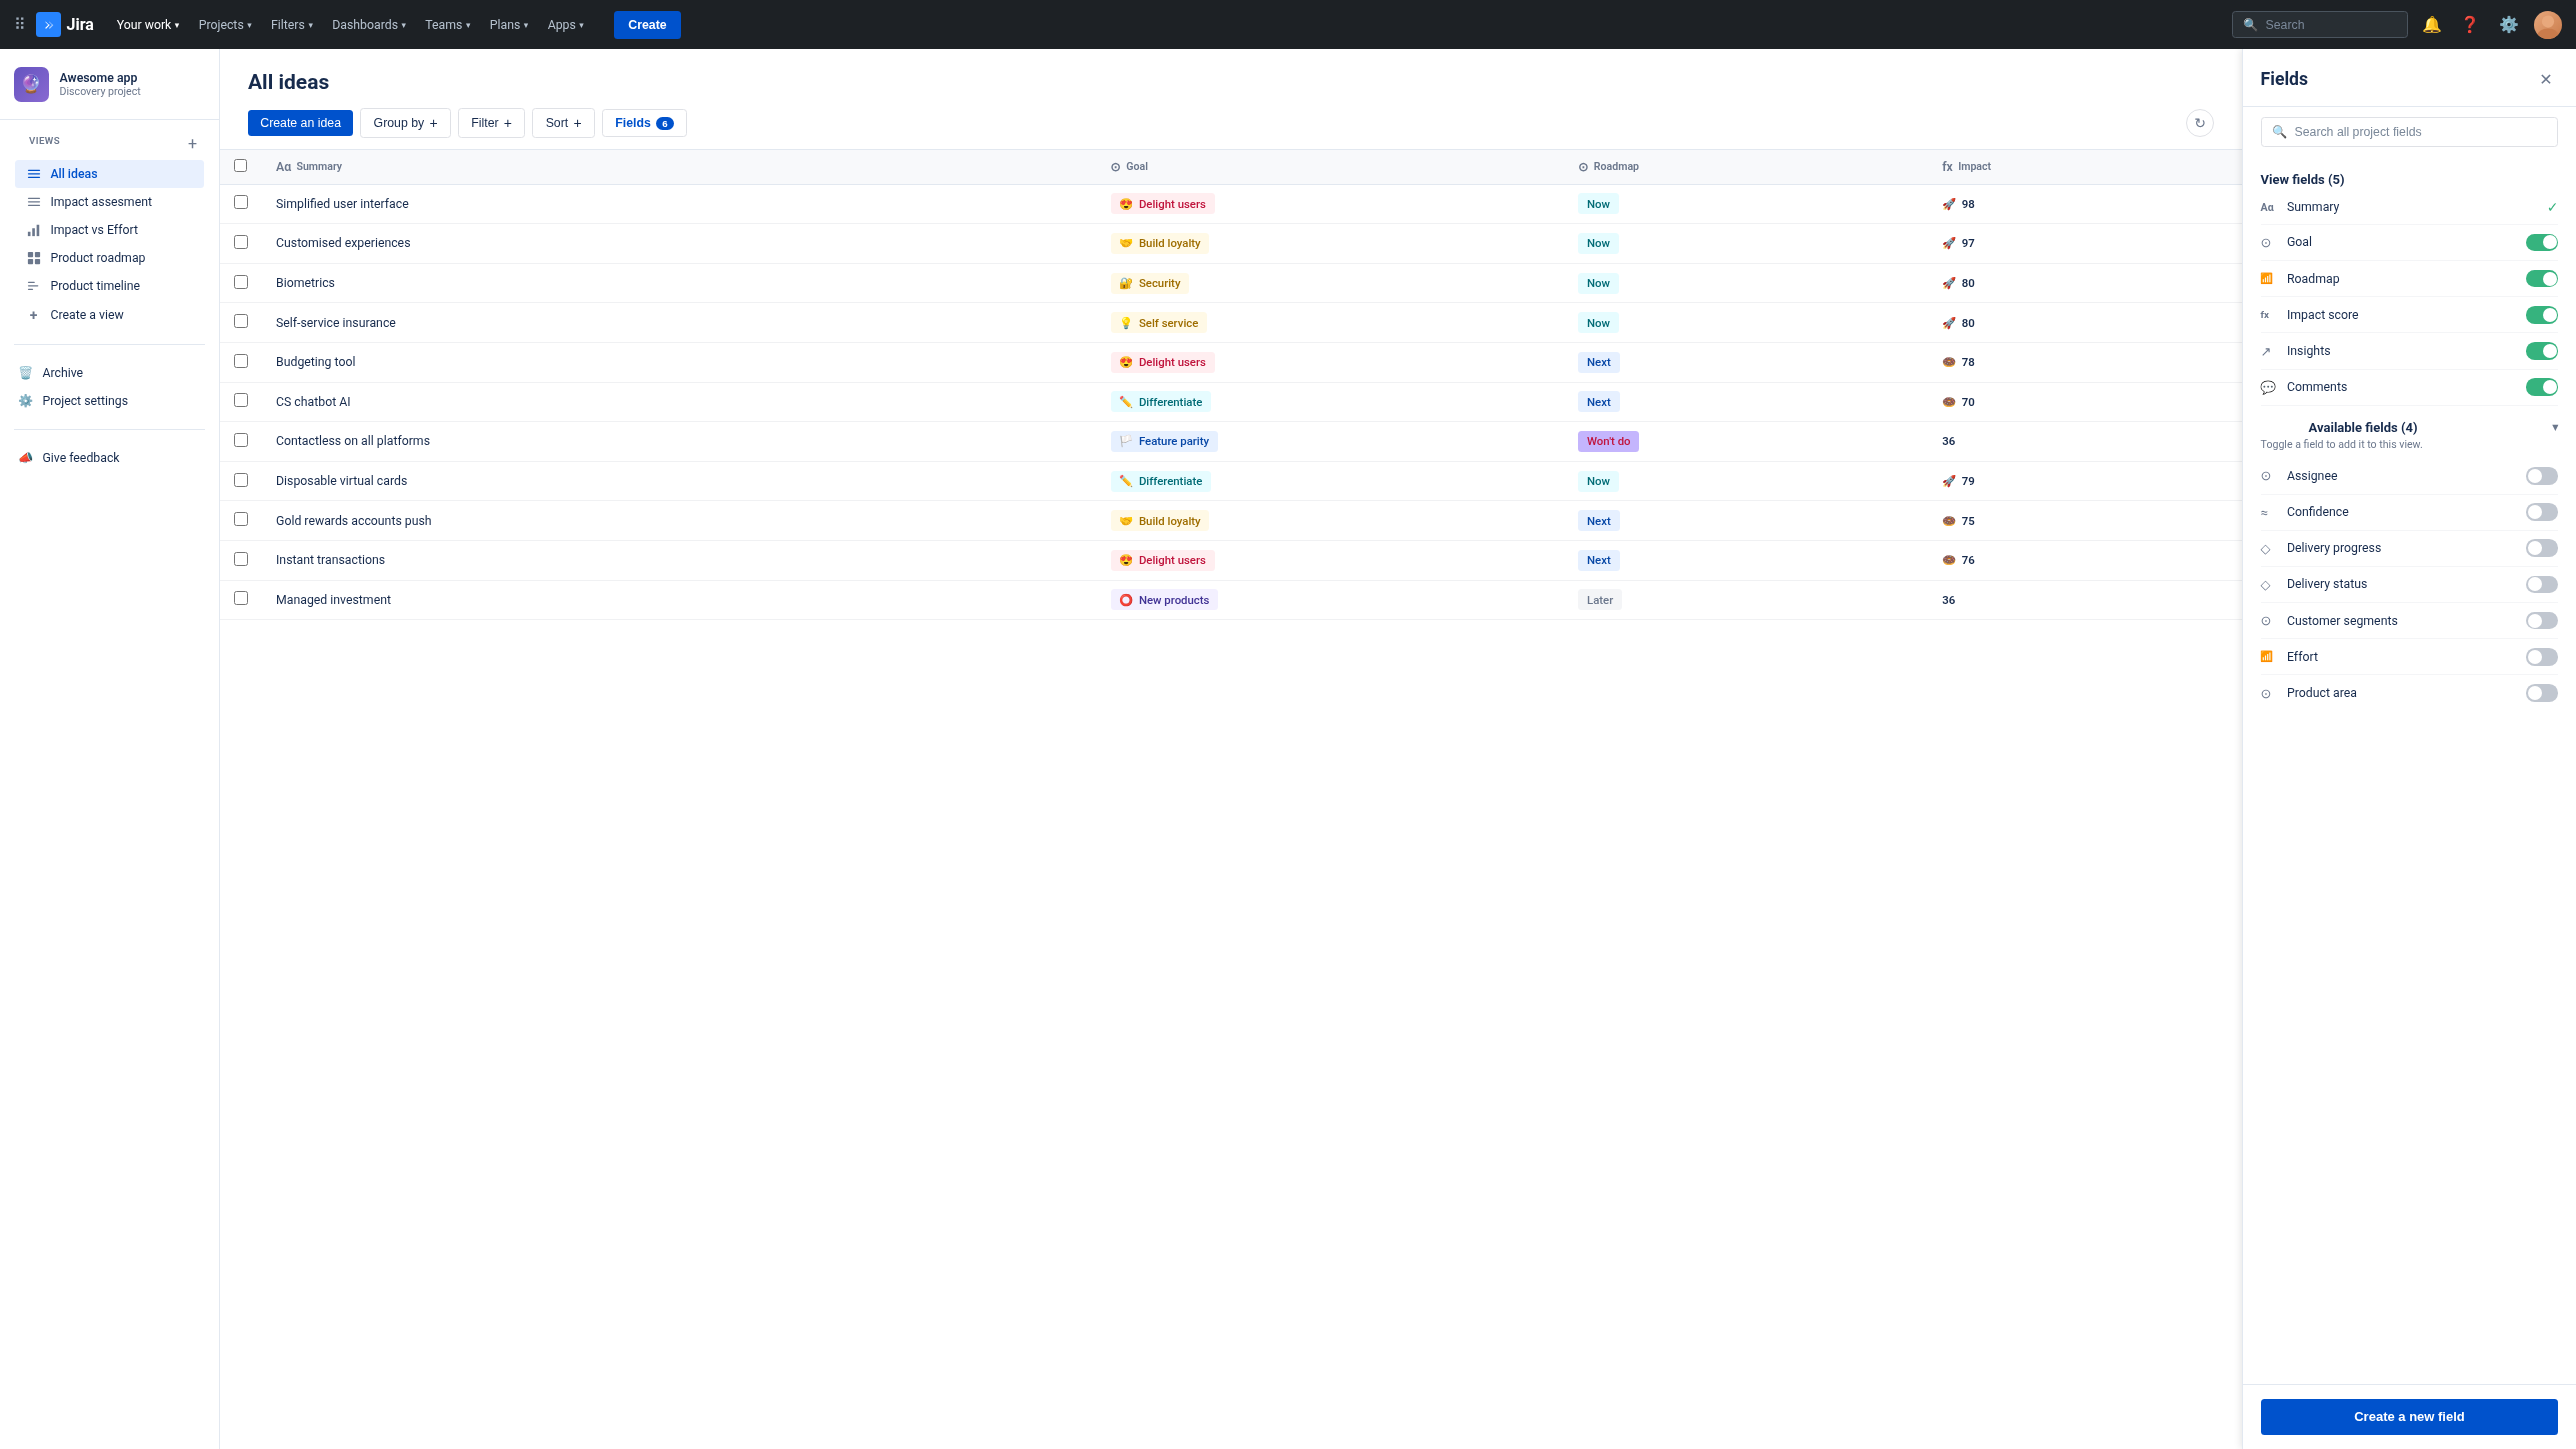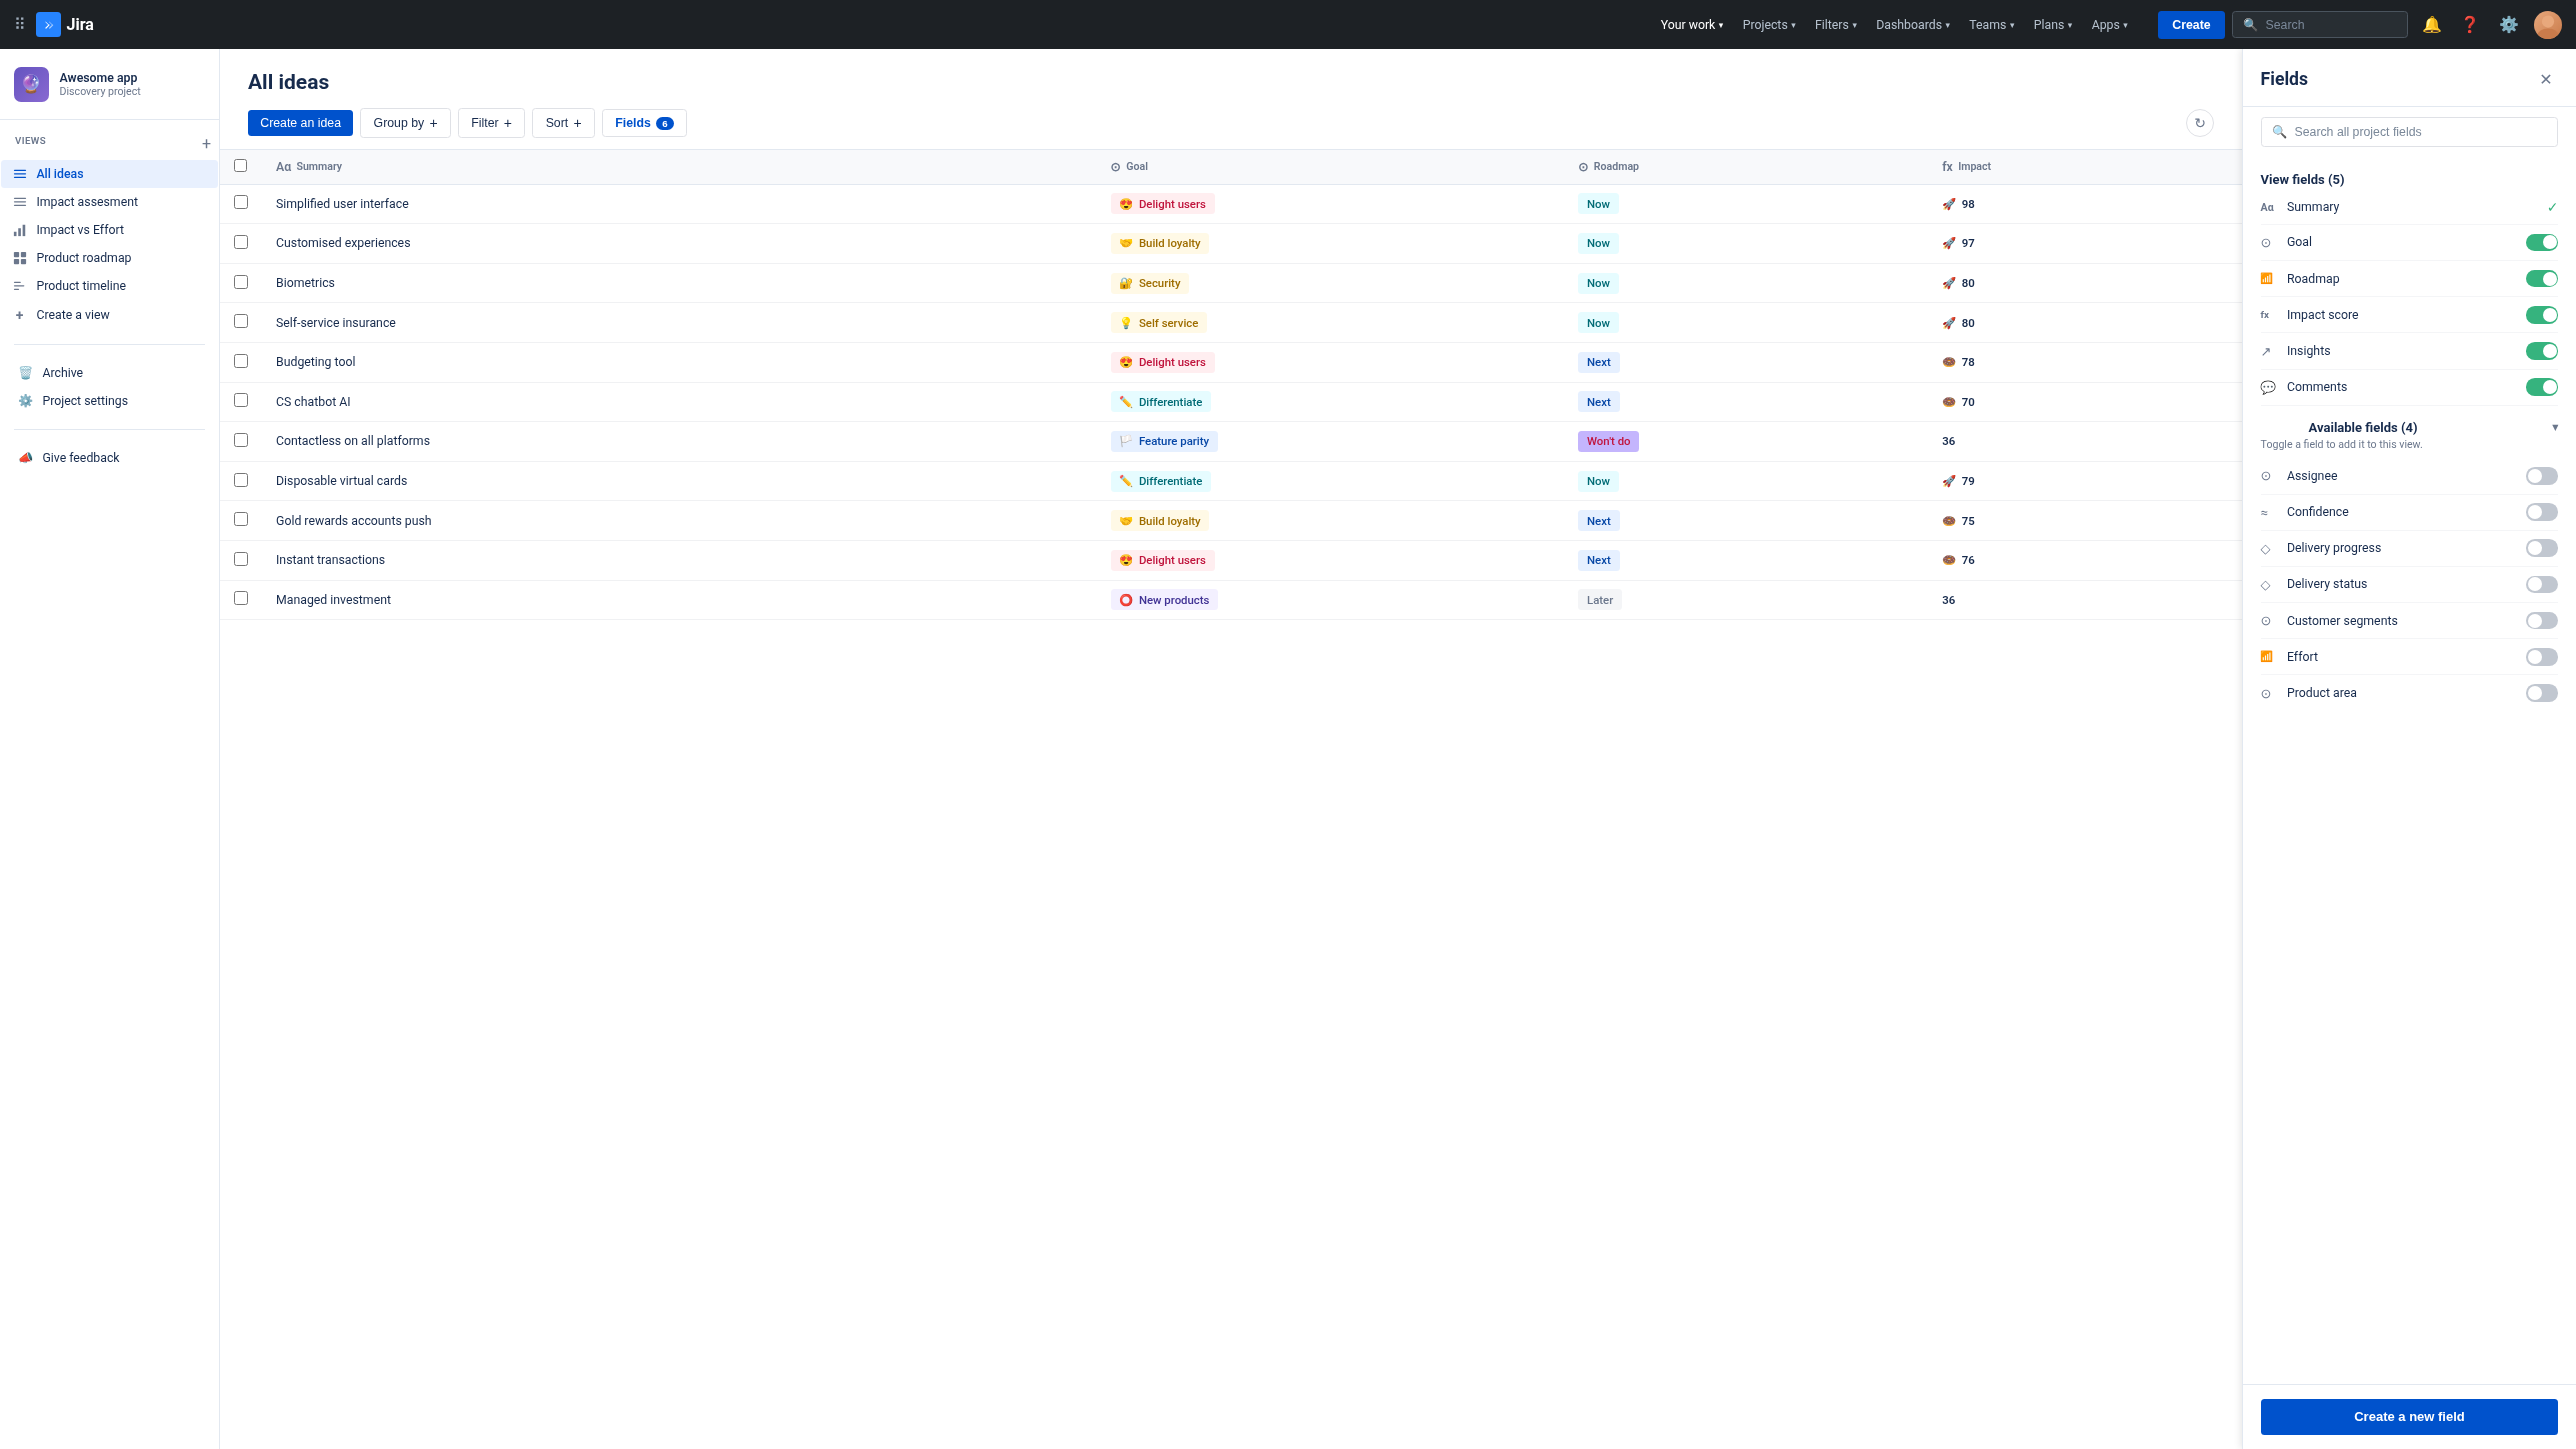--- a/index.html
+++ b/index.html
@@ -6,21 +6,21 @@
     body { font-family: -apple-system, BlinkMacSystemFont, 'Segoe UI', Roboto, sans-serif; font-size: 12.3px; background: #f4f5f7; color: #172b4d; overflow: hidden; }
 
     
     .top-nav {
       display: flex; align-items: center; height: 49px; background: #1d2125; padding: 0 14px; gap: 7px; position: fixed; top: 0; left: 0; right: 0; z-index: 100;
     }
     .nav-grid-icon { color: #9fadbc; cursor: pointer; margin-right: 3.5px; font-size: 16px; }
     .nav-logo { display: flex; align-items: center; gap: 5.3px; color: white; font-weight: 700; font-size: 16px; margin-right: 7px; }
     .nav-logo-icon { width: 25px; height: 25px; background: #2684ff; border-radius: 3.5px; display: flex; align-items: center; justify-content: center; }
     .nav-logo-icon svg { width: 16px; height: 16px; fill: white; }
-    .nav-items { display: flex; align-items: center; gap: 1.8px; flex: 1; justify-content: flex-end; }
+    .nav-items { display: flex; align-items: center; gap: 1.8px; flex: 1; }
     .nav-item {
       color: #b6c2cf; padding: 5.3px 8.8px; border-radius: 3.5px; cursor: pointer; display: flex; align-items: center; gap: 3.5px; font-size: 12.3px; white-space: nowrap;
     }
     .nav-item.active { color: white; }
     .nav-item .chevron { font-size: 8.8px; }
     .create-btn { background: #0052cc; color: white; border: none; padding: 7px 14px; border-radius: 3.5px; cursor: pointer; font-weight: 600; font-size: 12.3px; margin-left: 20px; white-space: nowrap; }
     .nav-right { display: flex; align-items: center; gap: 10.6px; }
     .nav-search {
       display: flex; align-items: center; background: #282e33; border: 0.9px solid #4a545e; border-radius: 3.5px; padding: 5.3px 10.6px; gap: 7px; min-width: 176px;
     }
@@ -33,21 +33,21 @@
     .app-body { display: flex; margin-top: 49px; height: calc(100vh - 49px); }
 
     
     .sidebar { width: 220px; background: white; border-right: 0.9px solid #e2e8f0; display: flex; flex-direction: column; flex-shrink: 0; overflow-y: auto; }
     .sidebar-project { display: flex; align-items: center; gap: 10.6px; padding: 17.6px 14px; border-bottom: 0.9px solid #e2e8f0; }
     .project-icon { width: 35px; height: 35px; background: linear-gradient(135deg, #6554c0, #8869d1); border-radius: 7px; display: flex; align-items: center; justify-content: center; font-size: 17.6px; }
     .project-info { display: flex; flex-direction: column; }
     .project-name { font-weight: 600; font-size: 12.3px; color: #172b4d; }
     .project-type { font-size: 10.6px; color: #6b778c; }
 
-    .sidebar-section { padding: 14px 1px 7px; }
+    .sidebar-section { padding: 14px 15px 7px; }
     .sidebar-section-label { font-size: 9.7px; font-weight: 600; color: #6b778c; text-transform: uppercase; padding: 0 7px 7px; letter-spacing: 0.4px; }
     .sidebar-item {
       display: flex; align-items: center; gap: 8.8px; padding: 7px 10.6px; border-radius: 3.5px; cursor: pointer; color: #172b4d; font-size: 12.3px;
     }
     .sidebar-item.active { background: #e8f0fe; color: #0052cc; font-weight: 500; }
     .sidebar-item .si-icon { width: 16px; display: flex; align-items: center; justify-content: center; font-size: 12.3px; color: #6b778c; }
     .sidebar-item.active .si-icon { color: #0052cc; }
     .sidebar-divider { border: none; border-top: 0.9px solid #e2e8f0; margin: 7px 14px; }
 
     

